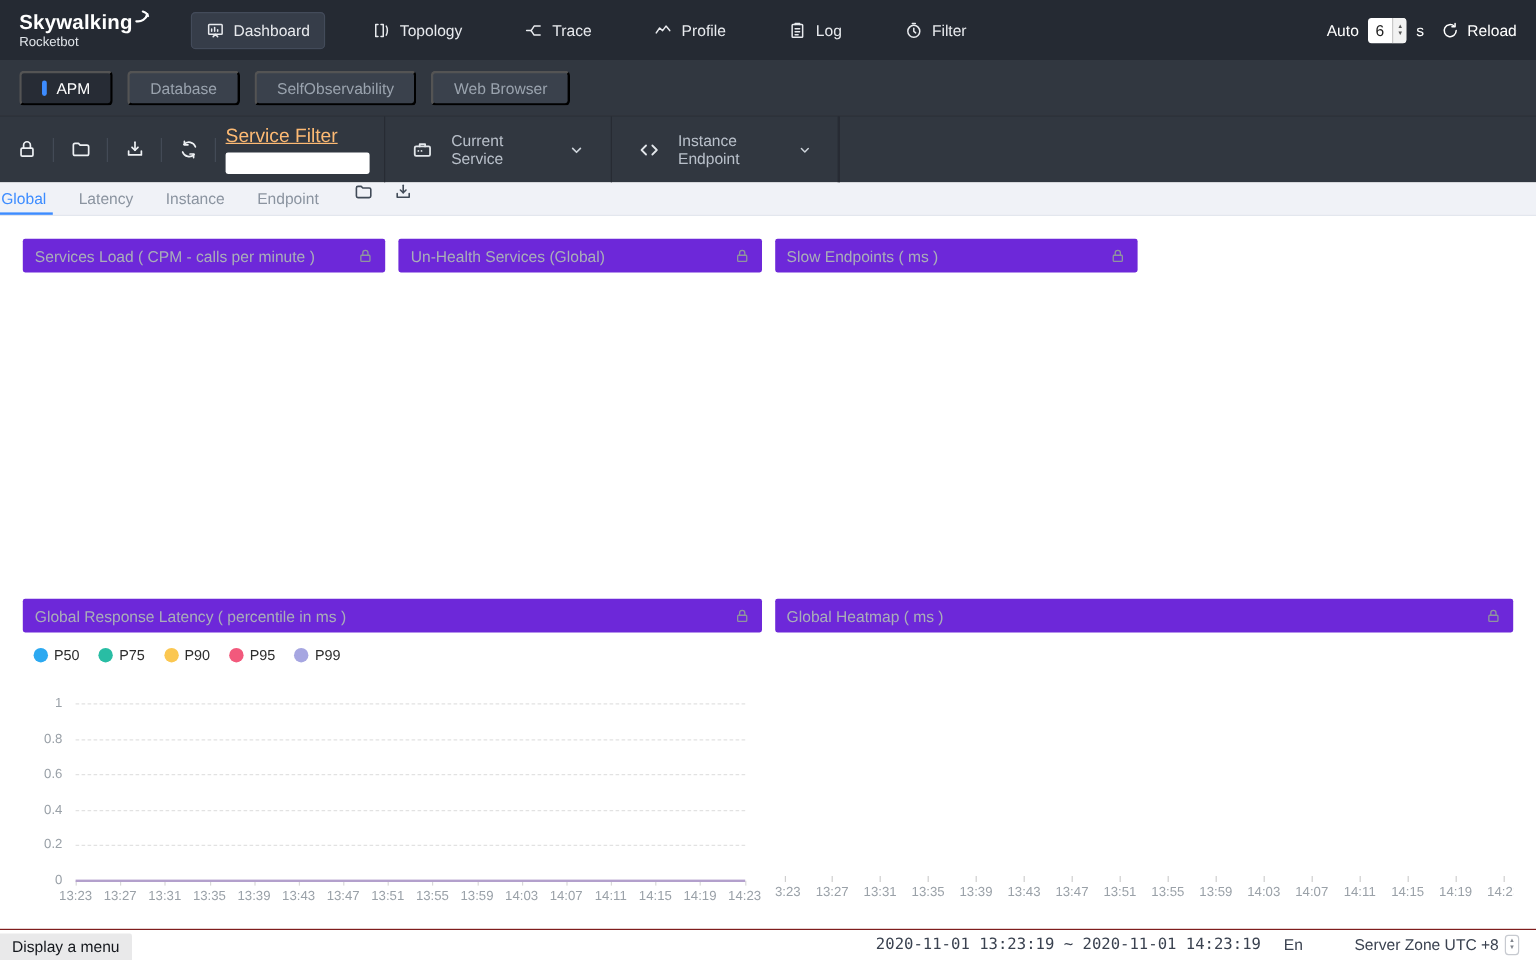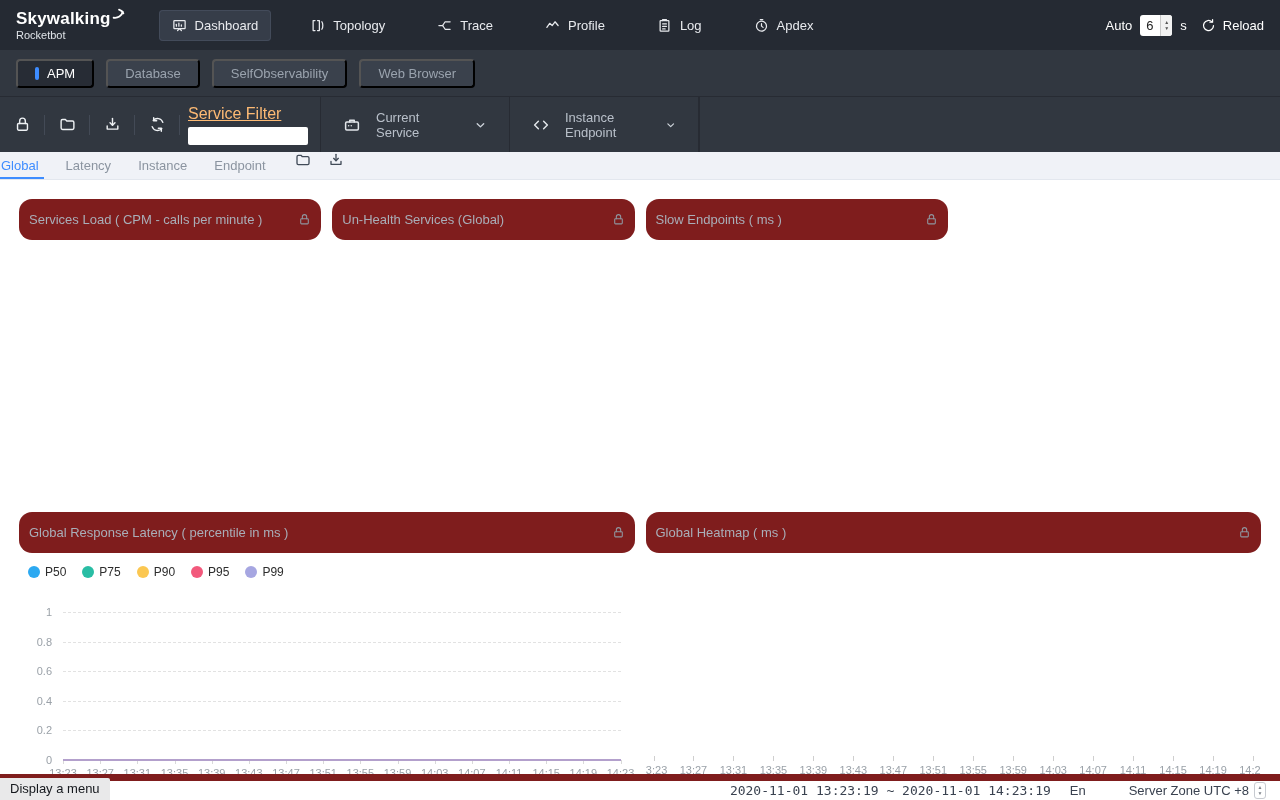--- a/index.html
+++ b/index.html
@@ -52,21 +52,21 @@
   .scope-tab { font-size:13px; color:#8b94a0; cursor:pointer; position:relative; height:100%; display:flex; align-items:center; }
   .scope-tab.active { color:#3d8cff; }
   .scope-tab.active::after { content:""; position:absolute; left:-5px; right:-5px; bottom:0; height:2px; background:#3d8cff; }
   .scope-icons { display:flex; gap:17px; margin-left:2px; color:#414b58; }
   .scope-icons .i { width:16px; height:16px; cursor:pointer; }
 
   
   main { flex:1; background:#fff; padding:19px 19px 0; overflow:hidden; }
   .row1 { display:grid; grid-template-columns:repeat(4,1fr); gap:11px; }
   .row2 { display:grid; grid-template-columns:1fr 1fr; gap:11px; margin-top:14px; }
-  .panel-h { height:41px; background:#7f1d1d; border-radius:13px; display:flex; align-items:center; padding:0 10px; }
+  .panel-h { height:28px; background:#6d28d9; border-radius:2px; display:flex; align-items:center; padding:0 10px; }
   .panel-h .t { font-size:13px; color:#a9aeb8; }
   .panel-h .lock { margin-left:auto; color:#8f959e; width:13px; height:13px; cursor:pointer; }
   .p-body1 { height:258px; }
   .p-body2 { height:229px; position:relative; overflow:hidden; }
 
   
   .legend { display:flex; gap:16px; padding-left:9px; align-items:center; margin-top:12px; }
   .leg { display:flex; align-items:center; gap:5px; font-size:12px; color:#2d2d2d; cursor:pointer; }
   .dot { width:12px; height:12px; border-radius:50%; }
   .dot-p50 { background:#2ca9f1; } .dot-p75 { background:#29bda4; } .dot-p90 { background:#fbc751; }
@@ -82,21 +82,21 @@
   .xlabels { position:relative; height:14px; margin:3px 14px 0 44px; }
   .xlabels span { position:absolute; transform:translateX(-50%); font-size:11px; color:#9aa1a8; white-space:nowrap; }
 
   
   .heat-xticks { position:absolute; left:8px; right:8px; bottom:21px; height:5px; }
   .heat-xticks i { position:absolute; width:1px; height:5px; background:#cfcfcf; }
   .heat-xlabels { position:absolute; left:8px; right:8px; bottom:4px; height:14px; }
   .heat-xlabels span { position:absolute; transform:translateX(-50%); font-size:11px; color:#9aa1a8; white-space:nowrap; }
 
   
-  .status-bar { height:26px; border-top:7px solid #7f1d1d; background:#fff; display:flex; align-items:center; padding-right:14px; flex-shrink:0; position:relative;padding-left:20px; }
+  .status-bar { height:26px; border-top:1px solid #7f1d1d; background:#fff; display:flex; align-items:center; padding-right:14px; flex-shrink:0; position:relative;padding-left:20px; }
   .menu-chip { position:absolute; left:0; bottom:0; background:#e9e9ea; color:#15181d; font-size:13px; padding:3px 10px 4px; border-top-right-radius:2px; }
   .sb-right { margin-left:auto; display:flex; align-items:center; gap:19px; color:#3a4250; font-size:13px; }
   .time-range { font-family:"DejaVu Sans Mono", monospace; font-size:13px; cursor:pointer; }
   .lang { cursor:pointer; }
   .zone { display:flex; align-items:center; gap:5px; cursor:pointer;margin-left:24px; }
   .zone-stepper { width:12px; height:17px; border:1px solid #c7cad0; border-radius:3px; background:#fff; display:flex; flex-direction:column; align-items:center; justify-content:center; gap:1px; color:#80858d; }
   .zone-stepper span { font-size:5px; line-height:5px; }
 </style>
 </head>
 <body>
@@ -171,21 +171,21 @@
         <span>Log</span>
       </a>
       <a class="nav-item">
         <span class="i">
           <svg class="ic" viewBox="0 0 24 24">
               <circle cx="12" cy="13" r="8"></circle>
               <path d="M12 9v4l2.5 2"></path>
               <path d="M10 2.5h4"></path>
             </svg>
         </span>
-        <span>Apdex</span>
+        <span>Filter</span>
       </a>
     </nav>
 
     <div class="nav-right">
       <span>Auto</span>
       <span class="num-input">
         <input type="text" value="6" style="">
         <span class="spin">
             <span>▲</span>
             <span>▼</span>

